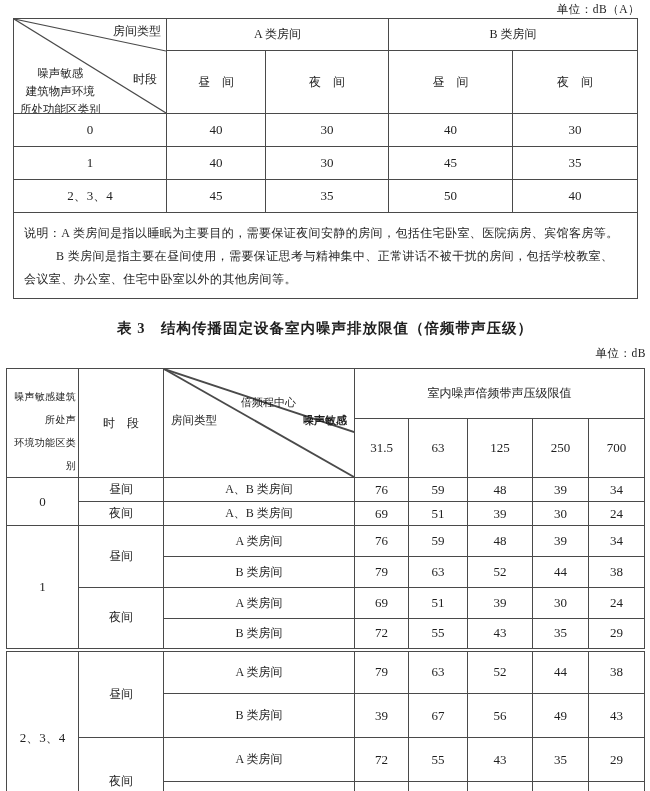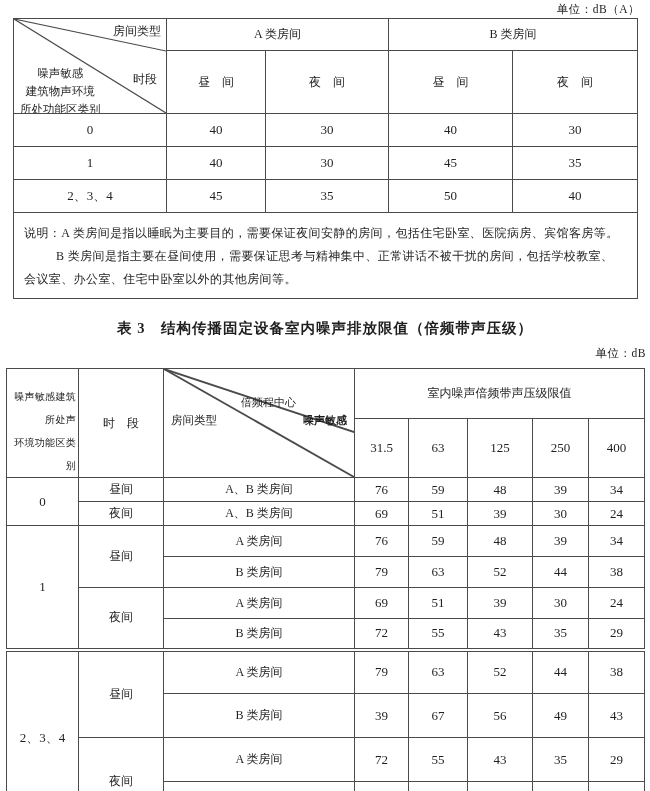--- a/index.html
+++ b/index.html
@@ -177,21 +177,21 @@
           <span class="lbl" id="t3-corner-freq">噪声敏感</span>
           <span class="lbl" id="t3-corner-room">房间类型</span>
         </td>
         <td colspan="5">室内噪声倍频带声压级限值</td>
       </tr>
       <tr style="height:35px">
         <td class="num">31.5</td>
         <td class="num">63</td>
         <td class="num">125</td>
         <td class="num">250</td>
-        <td class="num">400</td>
+        <td class="num">700</td>
       </tr>
 
       <tr style="height:24px">
         <td class="num" rowspan="2">0</td>
         <td>昼间</td>
         <td>A、B 类房间</td>
         <td class="num">76</td>
         <td class="num">59</td>
         <td class="num">48</td>
         <td class="num">39</td>

